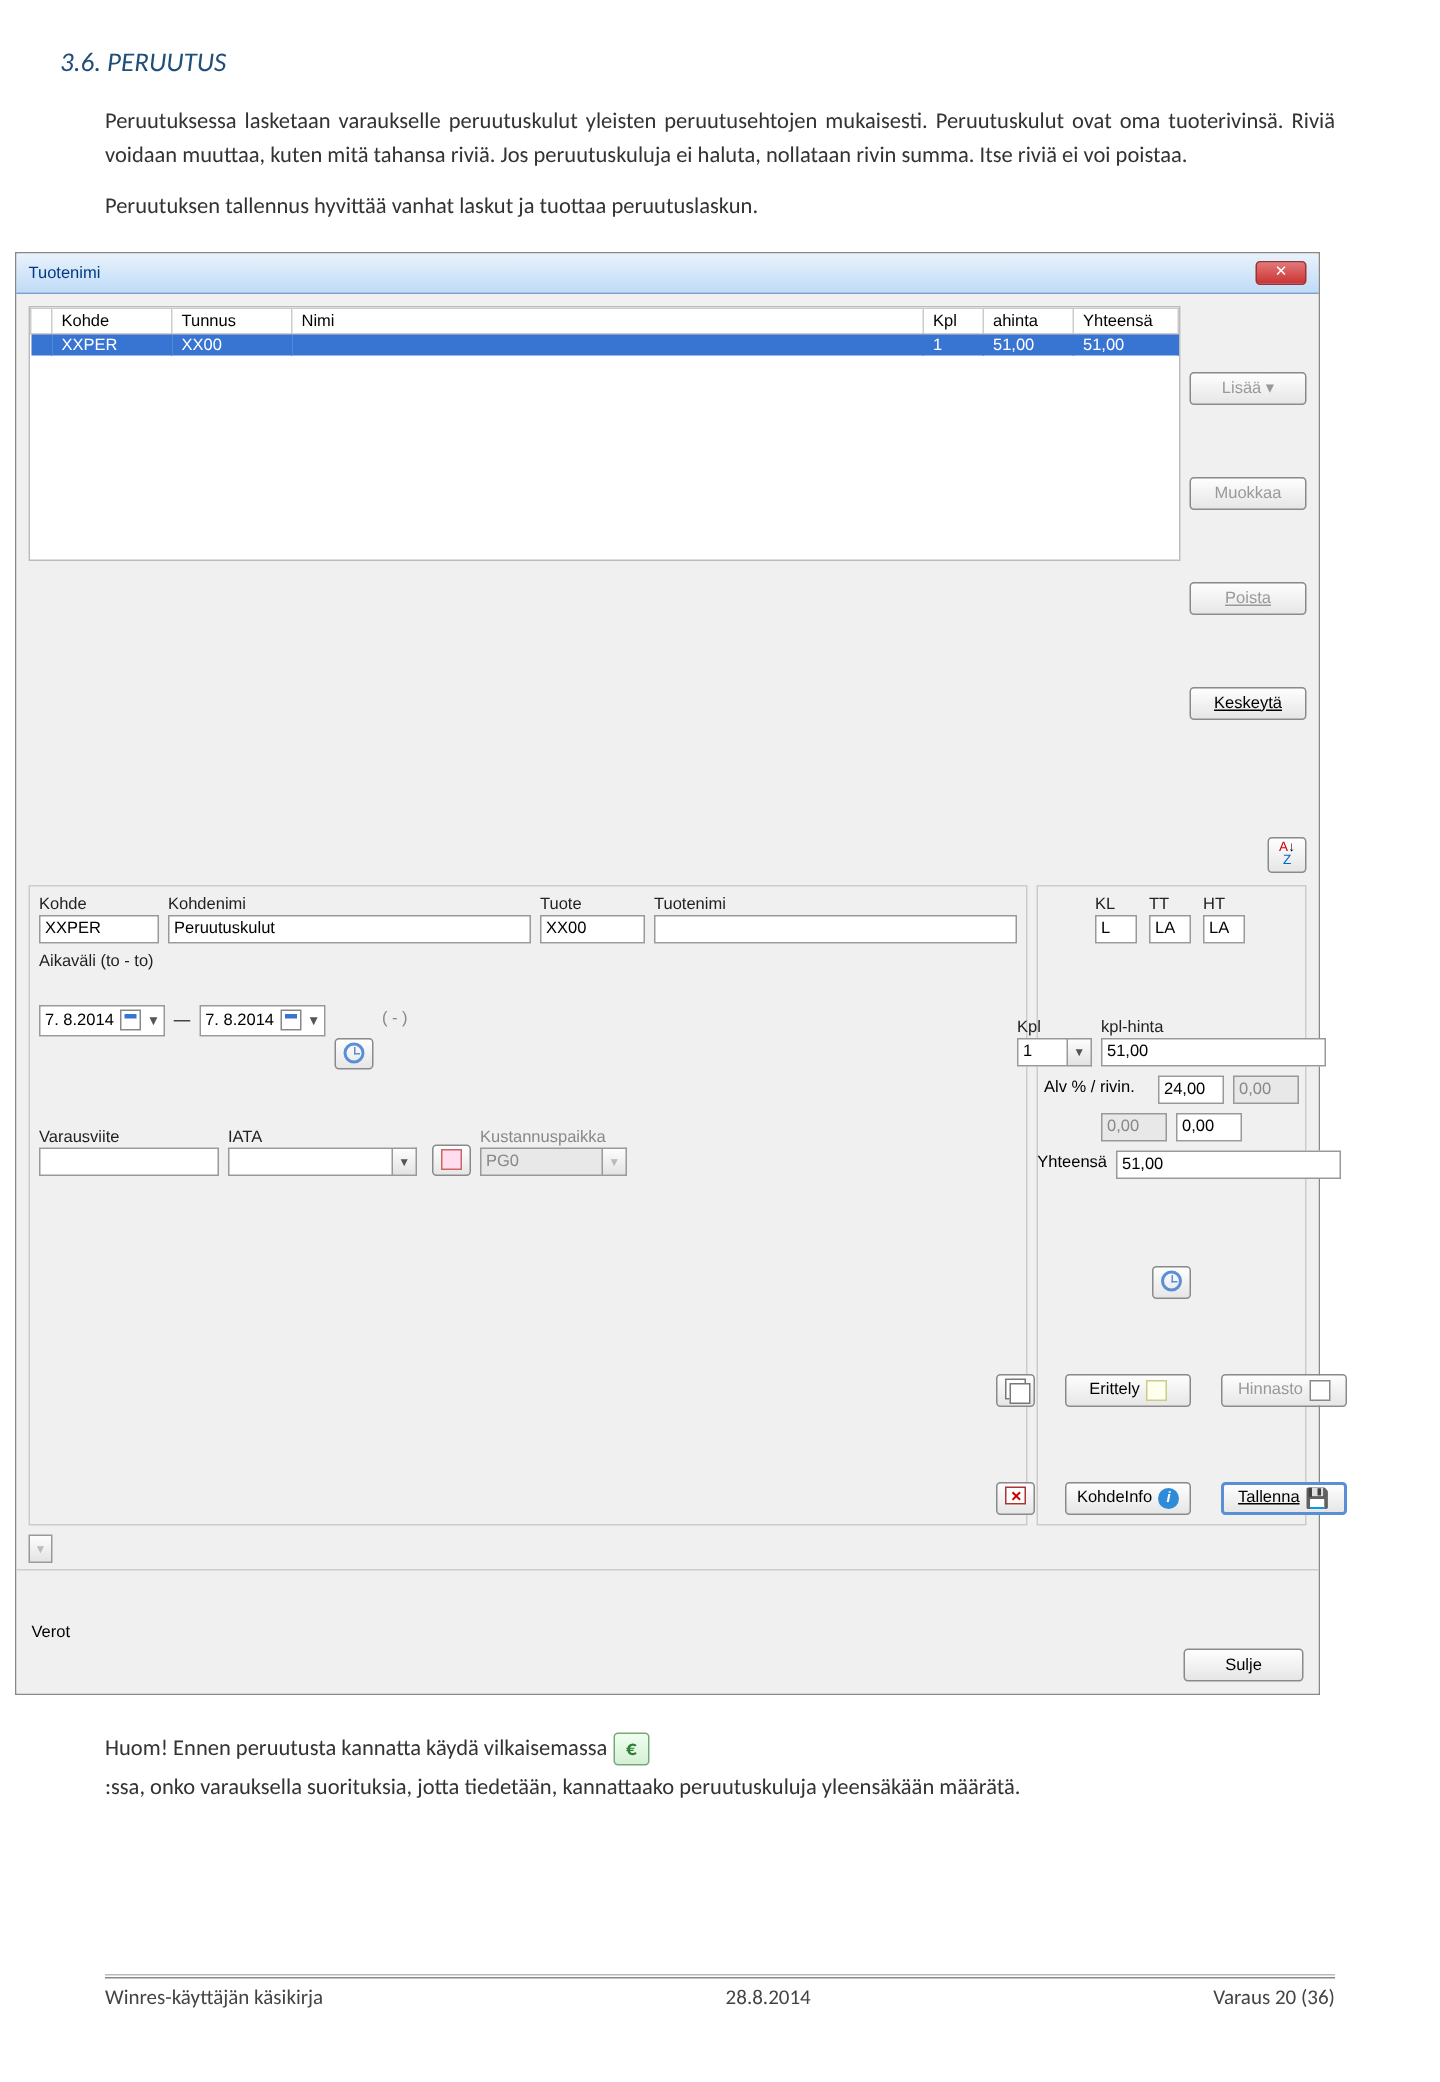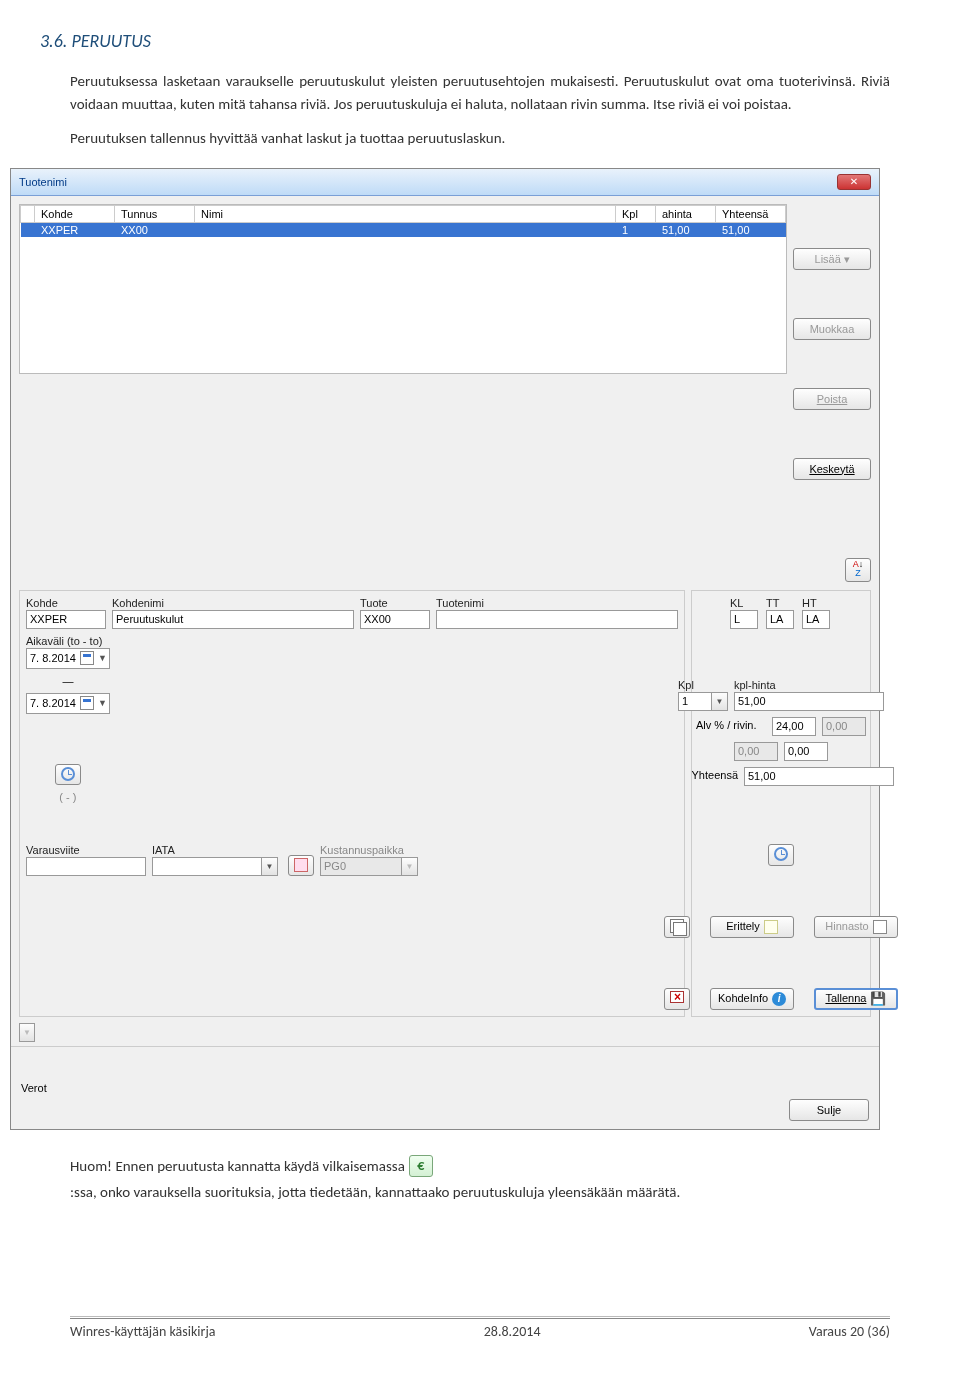--- a/index.html
+++ b/index.html
@@ -320,21 +320,21 @@
           </div>
           <div class="field" style="flex:1;">
             <label>Tuotenimi</label>
             <input class="inp" value="" style="">
           </div>
         </div>
 
         <div class="row">
           <div class="field">
             <label>Aikaväli (to - to)</label>
-            <div class="row" style="align-items:center;gap:6px;flex-direction:column;">
+            <div class="row" style="align-items:center;gap:6px;">
               <div class="datepick">
                 <span>7. 8.2014</span>
                 <span class="cal-ico"></span>
                 <span class="dd">▼</span>
               </div>
               <span>—</span>
               <div class="datepick">
                 <span>7. 8.2014</span>
                 <span class="cal-ico"></span>
                 <span class="dd">▼</span>

